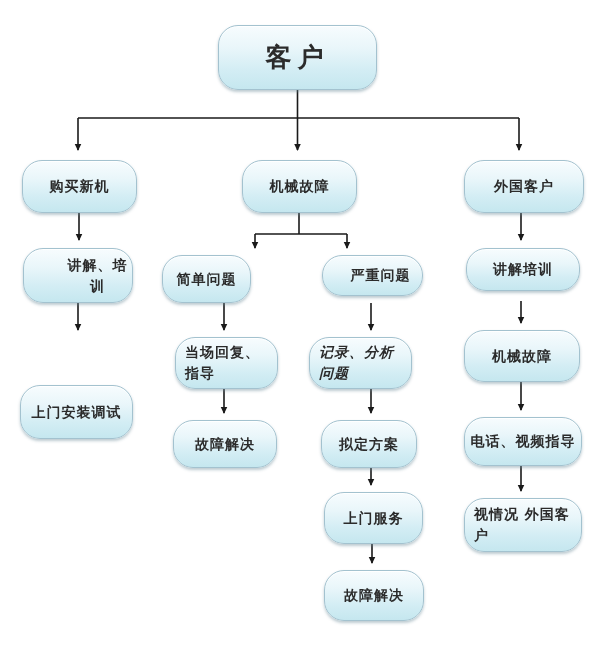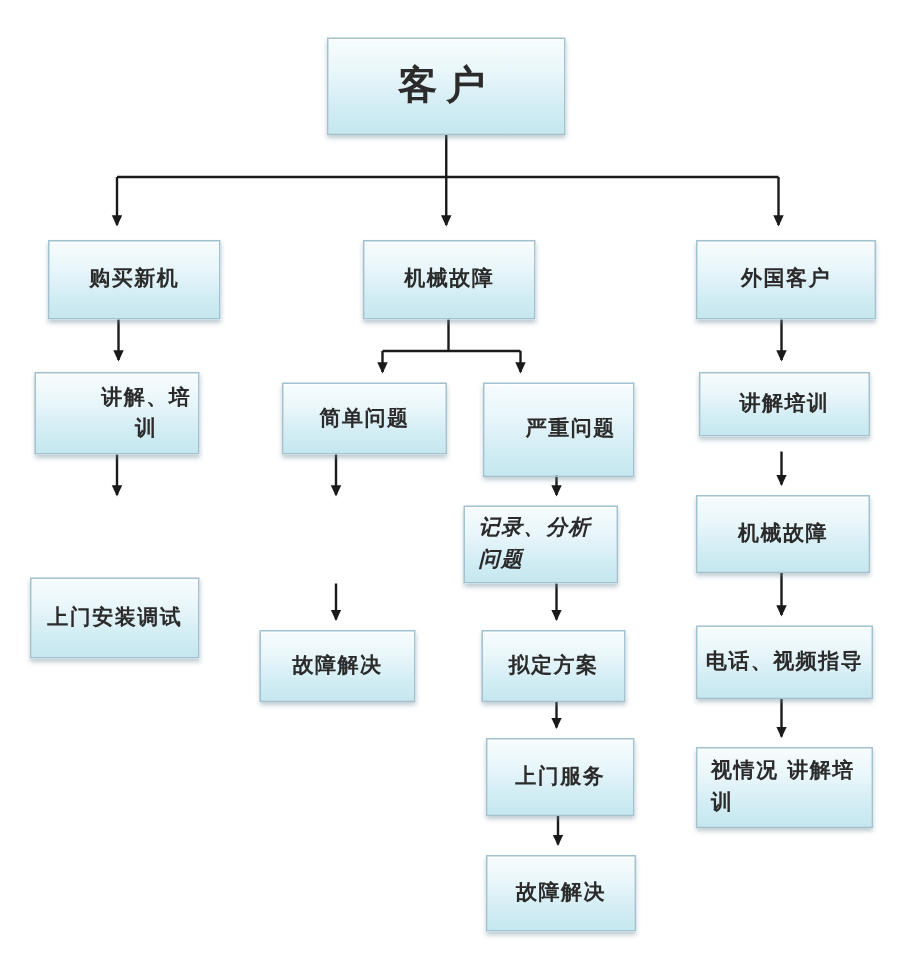--- a/index.html
+++ b/index.html
@@ -20,21 +20,21 @@
     left: 0;
     top: 0;
     width: 600px;
     height: 645px;
     pointer-events: none;
   }
   .node {
     position: absolute;
     box-sizing: border-box;
     border: 1px solid #a3c2cf;
-    border-radius: 0;
+    border-radius: 20px;
     background: linear-gradient(180deg, #f7fcfe 0%, #e9f6fa 35%, #d3edf4 70%, #c5e7ef 100%);
     box-shadow: 0 2px 3px rgba(108, 140, 152, 0.45), inset 0 1px 0 rgba(255,255,255,0.9);
     display: flex;
     align-items: center;
     justify-content: center;
     text-align: center;
     color: #2b2b2b;
     font-size: 14px;
     font-weight: bold;
     line-height: 1.5;
@@ -86,35 +86,36 @@
 
       <path d="M521,213 V240" marker-end="url(#arw)"></path>
       <path d="M521,301 V323" marker-end="url(#arw)"></path>
       <path d="M521,382 V410" marker-end="url(#arw)"></path>
       <path d="M521,466 V491" marker-end="url(#arw)"></path>
     </g>
   </svg>
 
   <div class="node root" style="left:218px; top:25px; width:159px; height:65px;">客户</div>
 
-  <div class="node" style="left:32px; top:160px; width:115px; height:53px;">购买新机</div>
+  <div class="node" style="left:22px; top:160px; width:115px; height:53px;">购买新机</div>
   <div class="node" style="left:242px; top:160px; width:115px; height:53px;">机械故障</div>
   <div class="node" style="left:464px; top:160px; width:120px; height:53px;">外国客户</div>
 
   <div class="node" style="left:23px; top:248px; width:110px; height:55px;padding-left:39px;">讲解、培训</div>
-  <div class="node" style="left:188px; top:255px; width:110px; height:48px;">简单问题</div>
-  <div class="node" style="left:322px; top:255px; width:101px; height:63px;padding-left:16px;">严重问题</div>
+  <div class="node" style="left:162px; top:255px; width:89px; height:48px;">简单问题</div>
+  <div class="node" style="left:322px; top:255px; width:101px; height:41px;padding-left:16px;">严重问题</div>
   <div class="node" style="left:466px; top:248px; width:114px; height:43px;">讲解培训</div>
 
   <div class="node" style="left:20px; top:337px; width:113px; height:54px;margin-top:48px;">上门安装调试</div>
+  <div class="node wrap" style="left:175px; top:337px; width:103px; height:52px;">当场回复、指导</div>
   <div class="node wrap" style="left:309px; top:337px; width:103px; height:52px;font-style:italic;">记录、分析问题</div>
   <div class="node" style="left:464px; top:330px; width:116px; height:52px;">机械故障</div>
 
   <div class="node" style="left:173px; top:420px; width:104px; height:48px;">故障解决</div>
   <div class="node" style="left:321px; top:420px; width:96px; height:48px;">拟定方案</div>
   <div class="node" style="left:464px; top:417px; width:118px; height:49px;">电话、视频指导</div>
 
   <div class="node" style="left:324px; top:492px; width:99px; height:52px;">上门服务</div>
-  <div class="node wrap" style="left:464px; top:498px; width:118px; height:54px;">视情况 讲解培训</div>
+  <div class="node wrap" style="left:464px; top:498px; width:118px; height:54px;">视情况 外国客户</div>
 
   <div class="node" style="left:324px; top:570px; width:100px; height:51px;">故障解决</div>
 
 </div>
 
 </body></html>

